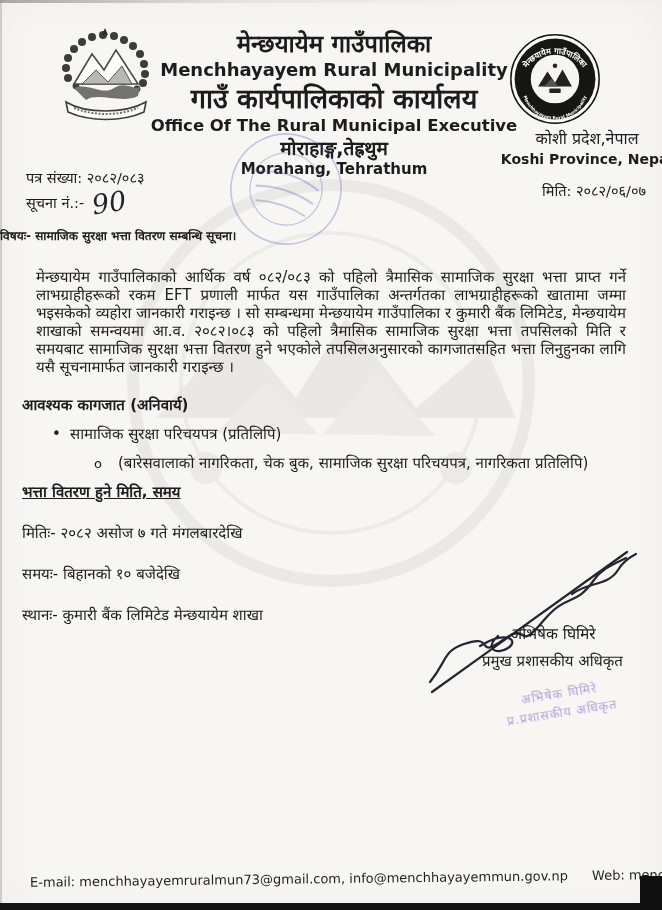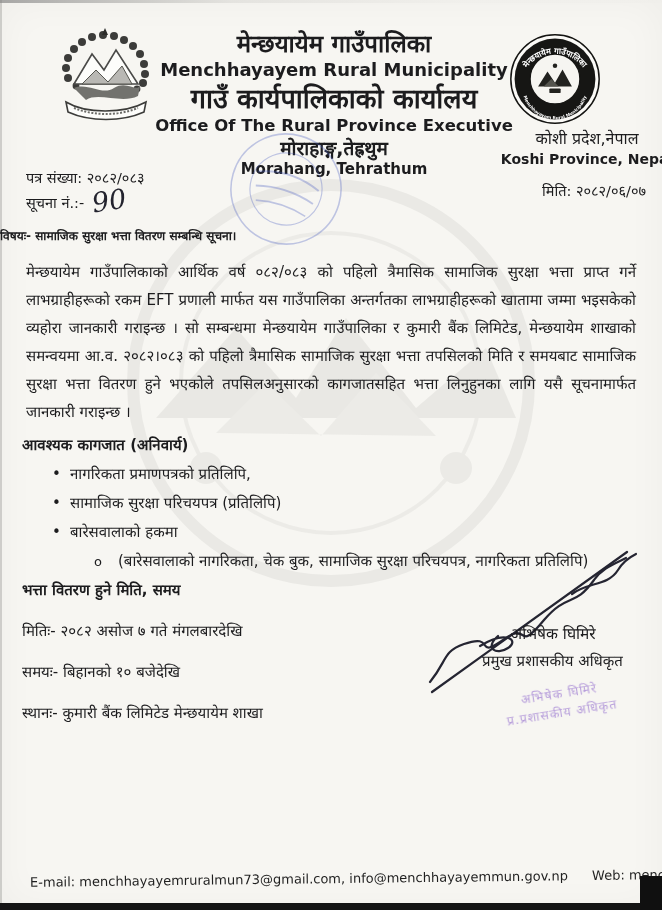--- a/index.html
+++ b/index.html
@@ -28,46 +28,46 @@
   .h-np2{font-size:27px;font-weight:bold;margin-top:2px;}
   .h-en2{font-size:16.5px;font-weight:bold;}
   .h-np3{font-size:19px;font-weight:bold;margin-top:1px;}
   .h-en3{font-size:15px;font-weight:600;}
   .province-block{position:absolute;left:492px;top:128px;width:190px;text-align:center;line-height:1.35;}
   .p-np{font-size:16px;}
   .p-en{font-size:14px;font-weight:600;}
 
   
   .meta-left{position:absolute;left:26px;top:166px;font-size:14.5px;line-height:1.7;}
-  .notice-row{display:flex;align-items:flex-start;gap:8px;}
+  .notice-row{display:flex;align-items:center;gap:8px;}
   .handwritten{font-family:"DejaVu Serif","Liberation Serif",serif;font-style:italic;
     font-size:27px;line-height:20px;transform:rotate(-9deg);color:#23232e;display:inline-block;}
   .date-right{position:absolute;right:16px;top:180px;font-size:14.5px;}
 
   
   .blue-stamp{position:absolute;left:224px;top:128px;width:124px;height:122px;
     opacity:.32;transform:rotate(16deg);}
 
   
   .watermark{position:absolute;left:96px;top:168px;width:470px;height:430px;opacity:.12;pointer-events:none;}
 
   
   .subject{position:absolute;left:0;top:227px;width:100%;text-align:left;
     font-size:12px;font-weight:700;}
 
   
   .flow{position:absolute;left:22px;top:254px;width:618px;font-size:15px;}
-  .para{margin:4px;text-align:justify;line-height:28px;}
+  .para{margin:14px;text-align:justify;line-height:18px;}
   .docs-heading{line-height:30px;font-weight:700;}
   ul.docs{margin:0;padding:0;list-style:none;}
   ul.docs li{position:relative;padding-left:48px;line-height:29px;}
   ul.docs li::before{content:"•";position:absolute;left:30px;top:0;}
   .sub-item{position:relative;padding-left:96px;line-height:29px;}
   .sub-item::before{content:"o";position:absolute;left:72px;font-size:13px;}
-  .sched-heading{line-height:29px;font-weight:600;}
+  .sched-heading{line-height:29px;font-weight:600;text-decoration:underline;}
   .sched-line{line-height:29px;margin-top:12px;}
 
   
   .sig-svg{position:absolute;left:422px;top:542px;width:220px;height:152px;}
   .sig-name{position:absolute;left:458px;top:622px;width:190px;text-align:center;font-size:15.5px;}
   .sig-title{position:absolute;left:450px;top:650px;width:205px;text-align:center;font-size:15px;}
   .purple-stamp{position:absolute;left:468px;top:684px;width:185px;text-align:center;
     transform:rotate(-9deg);color:rgba(116,66,196,.5);filter:blur(.4px);
     font-size:12.5px;line-height:19px;letter-spacing:1px;}
 
@@ -137,21 +137,21 @@
     <path d="M32 58 L42 42 L50 54 L58 40 L68 58 Z" fill="#22221f"></path>
     <path d="M38 58 L46 50 L54 58 Z" fill="#55554f"></path>
     <circle cx="50" cy="36" r="2.4" fill="#22221f"></circle>
     <rect x="44" y="60" width="12" height="5" rx="1" fill="#22221f"></rect>
   </svg>
 
   <div class="header-center">
     <div class="h-np1">मेन्छयायेम गाउँपालिका</div>
     <div class="h-en1">Menchhayayem Rural Municipality</div>
     <div class="h-np2">गाउँ कार्यपालिकाको कार्यालय</div>
-    <div class="h-en2">Office Of The Rural Province Executive</div>
+    <div class="h-en2">Office Of The Rural Municipal Executive</div>
     <div class="h-np3">मोराहाङ्ग,तेह्रथुम</div>
     <div class="h-en3">Morahang, Tehrathum</div>
   </div>
 
   <div class="province-block">
     <div class="p-np">कोशी प्रदेश,नेपाल</div>
     <div class="p-en">Koshi Province, Nepal</div>
   </div>
 
   <svg class="blue-stamp" viewBox="0 0 124 122">
@@ -171,23 +171,21 @@
   </div>
   <div class="date-right">मिति: २०८२/०६/०७</div>
 
   <div class="subject">विषयः- सामाजिक सुरक्षा भत्ता वितरण सम्बन्धि सूचना।</div>
 
   <div class="flow">
     <p class="para">मेन्छयायेम गाउँपालिकाको आर्थिक वर्ष ०८२/०८३ को पहिलो त्रैमासिक सामाजिक सुरक्षा भत्ता प्राप्त गर्ने लाभग्राहीहरूको रकम EFT प्रणाली मार्फत यस गाउँपालिका अन्तर्गतका लाभग्राहीहरूको खातामा जम्मा भइसकेको व्यहोरा जानकारी गराइन्छ । सो सम्बन्धमा मेन्छयायेम गाउँपालिका र कुमारी बैंक लिमिटेड, मेन्छयायेम शाखाको समन्वयमा आ.व. २०८२।०८३ को पहिलो त्रैमासिक सामाजिक सुरक्षा भत्ता तपसिलको मिति र समयबाट सामाजिक सुरक्षा भत्ता वितरण हुने भएकोले तपसिलअनुसारको कागजातसहित भत्ता लिनुहुनका लागि यसै सूचनामार्फत जानकारी गराइन्छ ।</p>
 
     <div class="docs-heading">आवश्यक कागजात (अनिवार्य)</div>
     <ul class="docs">
-      <li>नागरिकता प्रमाणपत्रको प्रतिलिपि,</li>
       <li>सामाजिक सुरक्षा परिचयपत्र (प्रतिलिपि)</li>
-      <li>बारेसवालाको हकमा</li>
     </ul>
     <div class="sub-item">(बारेसवालाको नागरिकता, चेक बुक, सामाजिक सुरक्षा परिचयपत्र, नागरिकता प्रतिलिपि)</div>
 
     <div class="sched-heading">भत्ता वितरण हुने मिति, समय</div>
     <div class="sched-line">मितिः- २०८२ असोज ७ गते मंगलबारदेखि</div>
     <div class="sched-line">समयः- बिहानको १० बजेदेखि</div>
     <div class="sched-line">स्थानः- कुमारी बैंक लिमिटेड मेन्छयायेम शाखा</div>
   </div>
 
   <svg class="sig-svg" viewBox="0 0 220 152">

